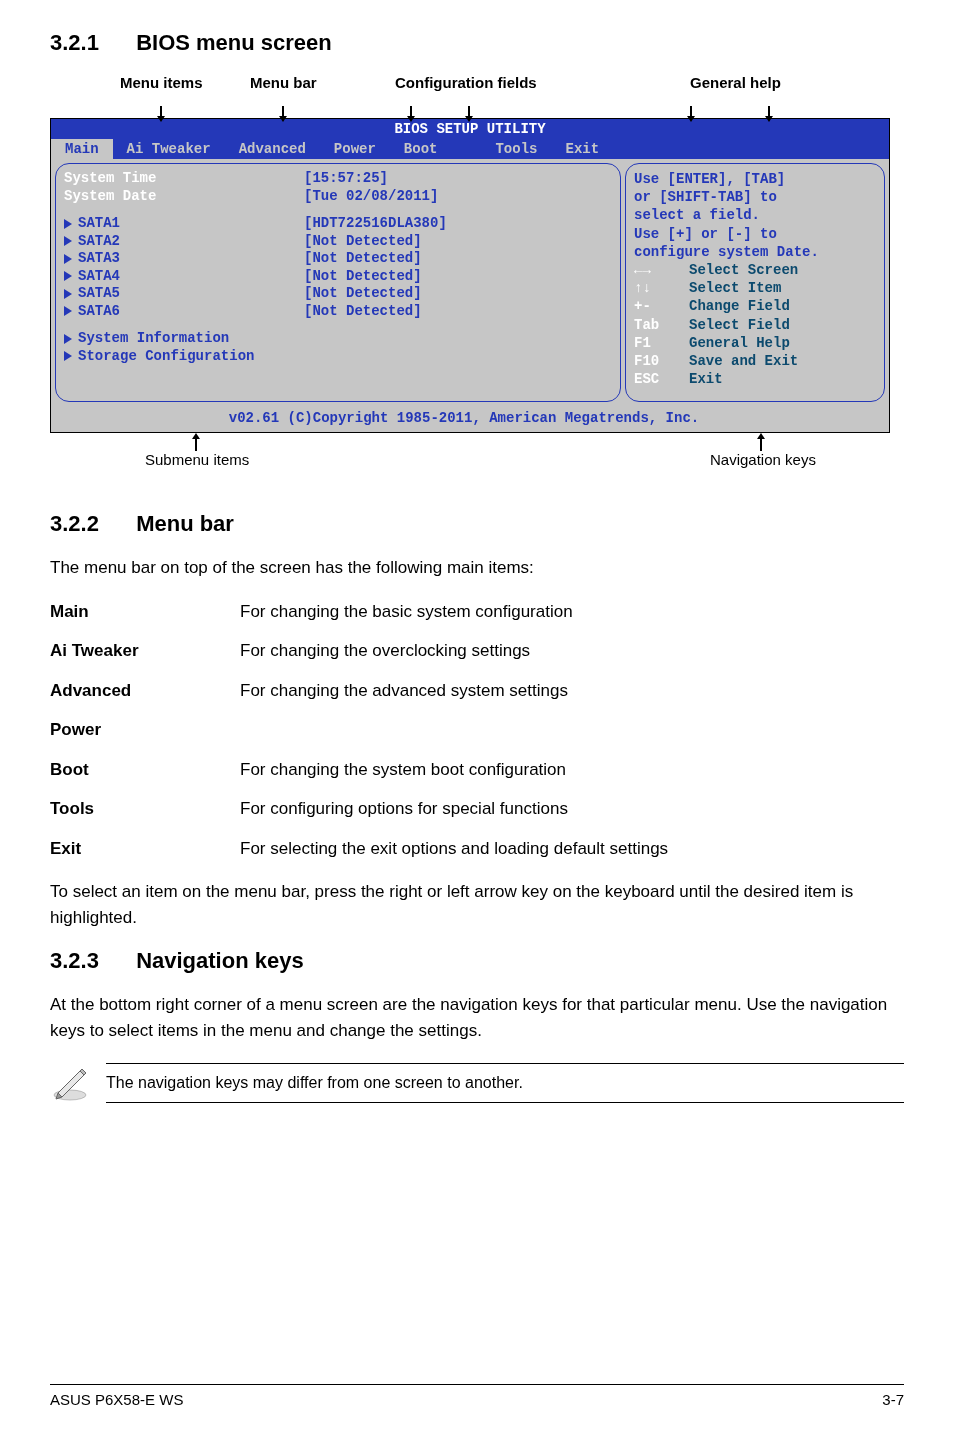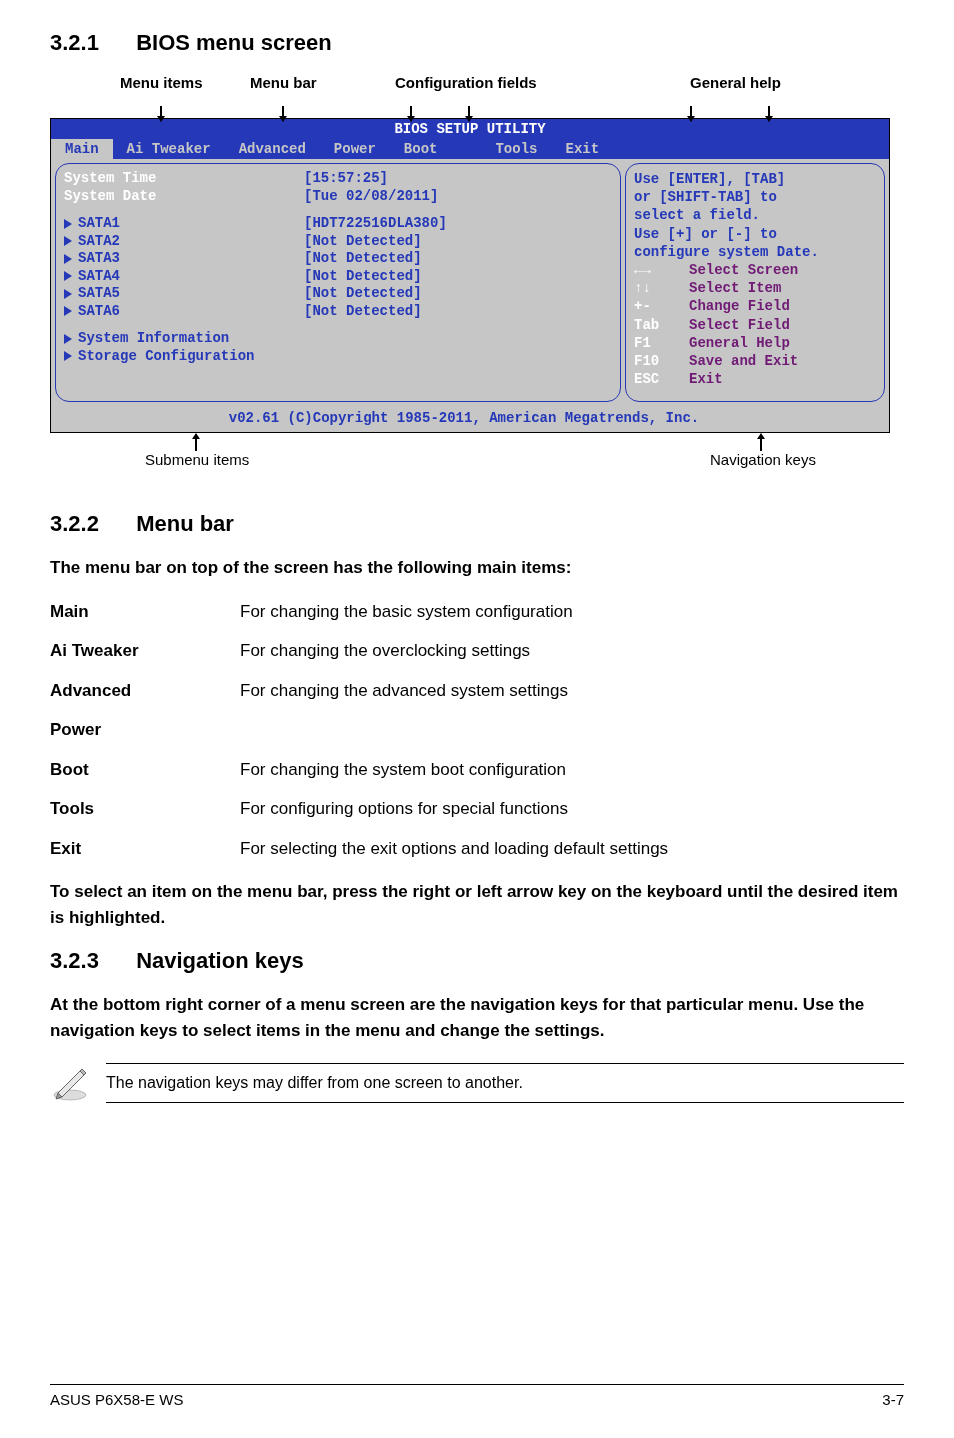--- a/index.html
+++ b/index.html
@@ -97,21 +97,21 @@
     width: 260px;
     color: #2438b8;
     font-weight: bold;
     line-height: 1.3;
     display:flex;
     flex-direction:column;
     justify-content:flex-start;
   }
   .bios-right .navkeys .nrow { display:flex; }
   .bios-right .navkeys .nk { width:55px; color:#fff; }
-  .bios-right .navkeys .nd { color:#701a75; }
+  .bios-right .navkeys .nd { color:#0c4a6e; }
   .bios-footer {
     background: #c6c6c6;
     color: #2438b8;
     font-family: "Courier New", monospace;
     font-size: 14px;
     font-weight: bold;
     text-align: center;
     padding: 4px 12px 6px 0;
   }
   
@@ -123,21 +123,21 @@
     margin-top: 4px;
   }
   .bottom-labels > div { position:absolute; }
   .up-arrow { position:absolute; width:2px; background:#000; height:12px; top:-12px; }
   .up-arrow::after{
     content:""; position:absolute; left:-3px; top:-6px;
     border-left:4px solid transparent; border-right:4px solid transparent;
     border-bottom:6px solid #000;
   }
   
-  .p-body { font-size: 17px; line-height:1.5; margin: 18px 0; font-weight: bold; }
+  .p-body { font-size: 17px; line-height:1.5; margin: 18px 0; }
   .tbl { font-size:17px; line-height:1.5; }
   .tbl .trow { display:flex; margin-bottom:14px; }
   .tbl .tlabel { width:190px; font-weight:bold; }
   .tbl .tdesc { flex:1; }
   .note-row { display:flex; align-items:center; gap:16px; margin-top:18px; }
   .note-icon svg { width:40px; height:40px; }
   .note-text { border-top:1px solid #000; border-bottom:1px solid #000; padding:10px 0; font-size:16px; flex:1; }
   .page-footer {
     position:absolute;
     bottom:30px; left:50px; right:50px;

